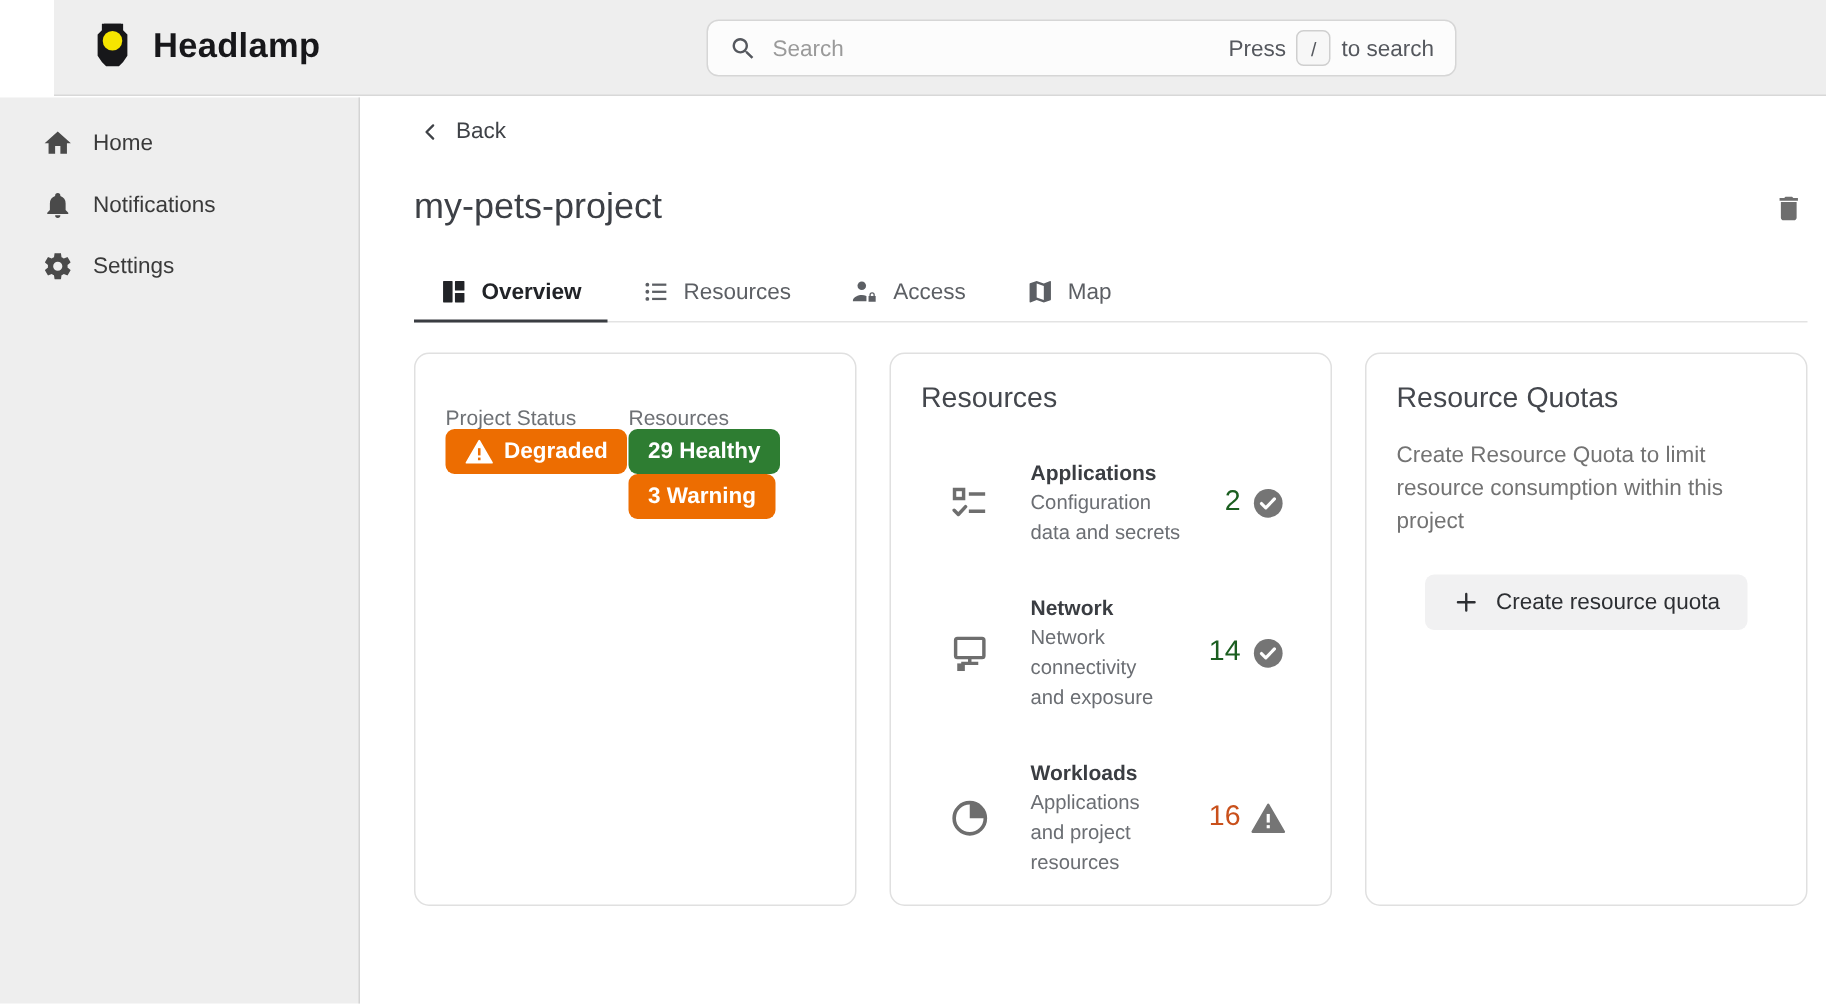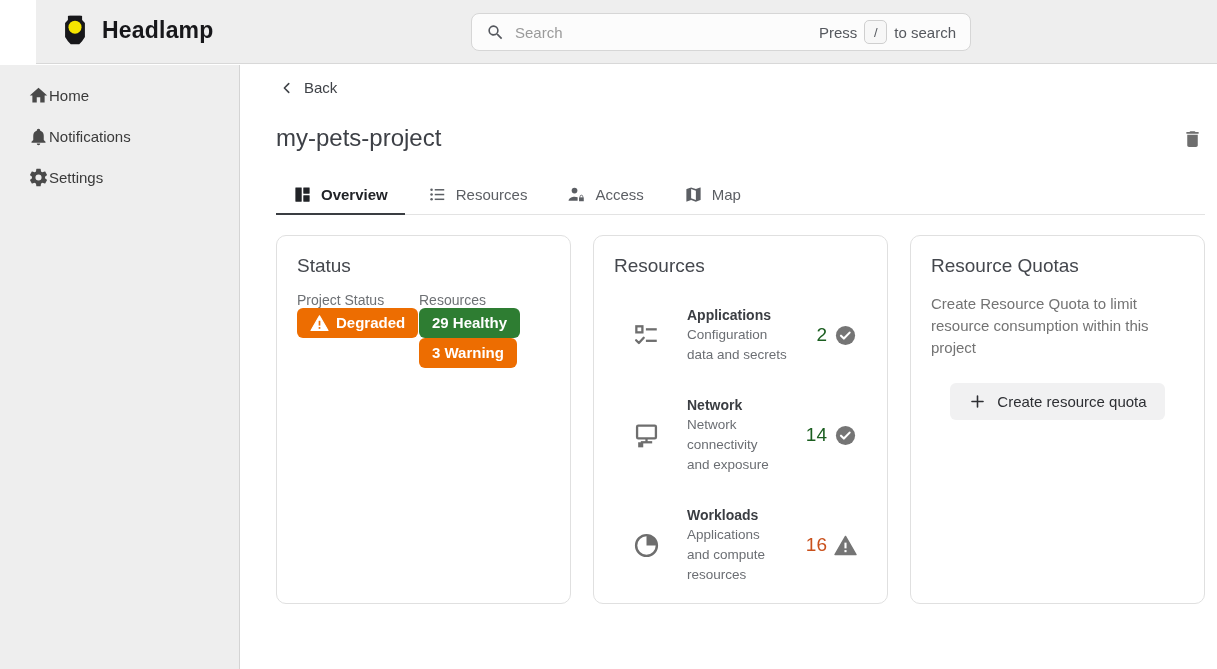--- a/index.html
+++ b/index.html
@@ -18,21 +18,21 @@
     font-size:15px; color:#444; font-family:"Liberation Sans",sans-serif; }
   .searchbox input::placeholder { color:#9a9a9a; }
   .search-hint { display:flex; align-items:center; gap:7px; font-size:15px; color:#55585e; white-space:nowrap; }
   .keycap { display:inline-flex; align-items:center; justify-content:center;
     min-width:23px; height:24px; border:1px solid #cfcfcf; border-radius:5px;
     background:#f7f7f7; font-size:13px; color:#55585e; padding:0 5px; }
 
   
   .sidebar { position:absolute; top:65px; left:0; width:240px; height:604px;
     background:#eeeeee; border-right:1px solid #d4d4d4; padding-top:10px; }
-  .side-item { display:flex; align-items:center; height:41px;
+  .side-item { display:flex; align-items:center; gap:13px; height:41px;
     padding-left:28px; cursor:pointer; color:#3a3a3a; }
   .side-item svg { flex:0 0 auto; }
   .side-label { font-size:15px; }
 
   
   .content { position:absolute; top:65px; left:253px; width:976px; height:604px;
     background:#fff; padding:10px 24px 0 23px; overflow:hidden; }
   .back-row { display:flex; align-items:center; gap:10px; padding:4px 4px;
     width:fit-content; cursor:pointer; color:#3f4247; }
   .back-label { font-size:15px; }
@@ -199,21 +199,20 @@
             <path fill="#5c5f64" fill-rule="evenodd" d="M20.5 3l-.16.03L15 5.1 9 3 3.36 4.9c-.21.07-.36.25-.36.48V20.5c0 .28.22.5.5.5l.16-.03L9 18.9l6 2.1 5.64-1.9c.21-.07.36-.25.36-.48V3.5c0-.28-.22-.5-.5-.5zM15 19l-6-2.11V5l6 2.11V19z"></path>
           </svg>
       </span>
       <span>Map</span>
     </div>
   </nav>
 
   <div class="cards">
 
     <section class="card">
-      <h2 class="card-title">Status</h2>
       <div class="status-cols">
         <div class="status-col">
           <span class="status-col-label">Project Status</span>
           <span class="badge" style="background-color: rgb(237, 109, 1);">
             <span style="display:inline-flex;">
               <svg width="19" height="17" viewBox="0 0 24 22">
                   <path fill="#fff" d="M12 1 23 20H1z" stroke="#fff" stroke-width="1.5" stroke-linejoin="round"></path>
                   <rect x="10.9" y="7.5" width="2.2" height="6.2" fill="#ED6D01"></rect>
                   <rect x="10.9" y="15.6" width="2.2" height="2.3" fill="#ED6D01"></rect>
                 </svg>
@@ -287,21 +286,21 @@
 
         <div class="res-row">
           <span style="display:inline-flex;">
             <svg width="29" height="29" viewBox="0 0 24 24">
               <circle cx="12" cy="12" r="8.6" fill="none" stroke="#6e6e6e" stroke-width="2"></circle>
               <path d="M12 12V3.4A8.6 8.6 0 0 1 20.6 12z" fill="#6e6e6e"></path>
             </svg>
           </span>
           <span class="res-texts">
             <span class="res-name" style="display:block;">Workloads</span>
-            <span class="res-desc" style="display:block;">Applications and compute resources</span>
+            <span class="res-desc" style="display:block;">Applications and project resources</span>
           </span>
           <span class="res-count-group">
             <span class="res-count" style="color: rgb(201, 80, 27);">16</span>
             <span style="display:inline-flex;">
               <svg width="23" height="21" viewBox="0 0 24 22">
                   <path fill="#757575" d="M12 1.5 23 20.5H1z" stroke="#757575" stroke-width="1.5" stroke-linejoin="round"></path>
                   <rect x="10.9" y="8" width="2.2" height="6" fill="#fff"></rect>
                   <rect x="10.9" y="15.8" width="2.2" height="2.2" fill="#fff"></rect>
                 </svg>
             </span>

